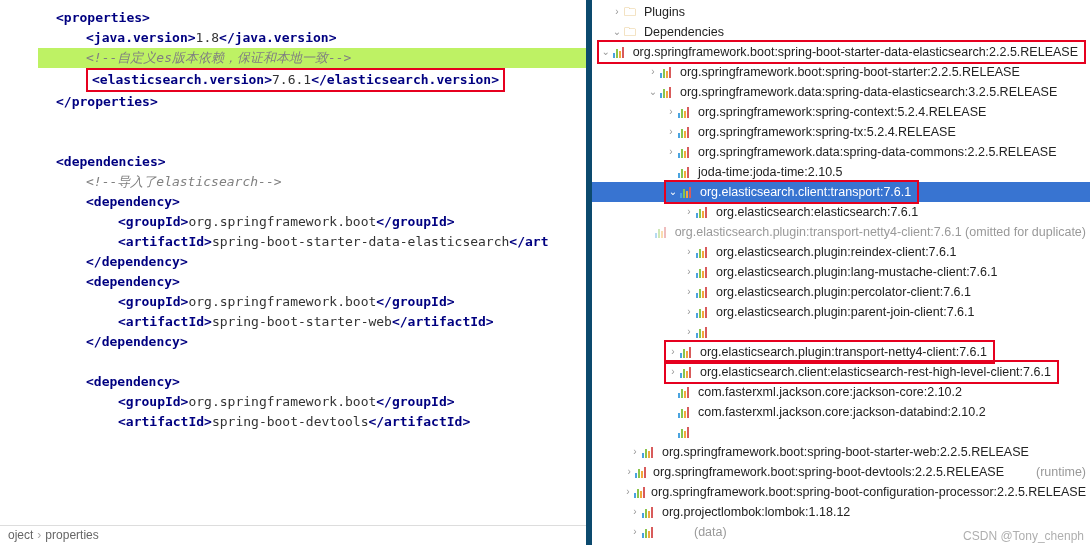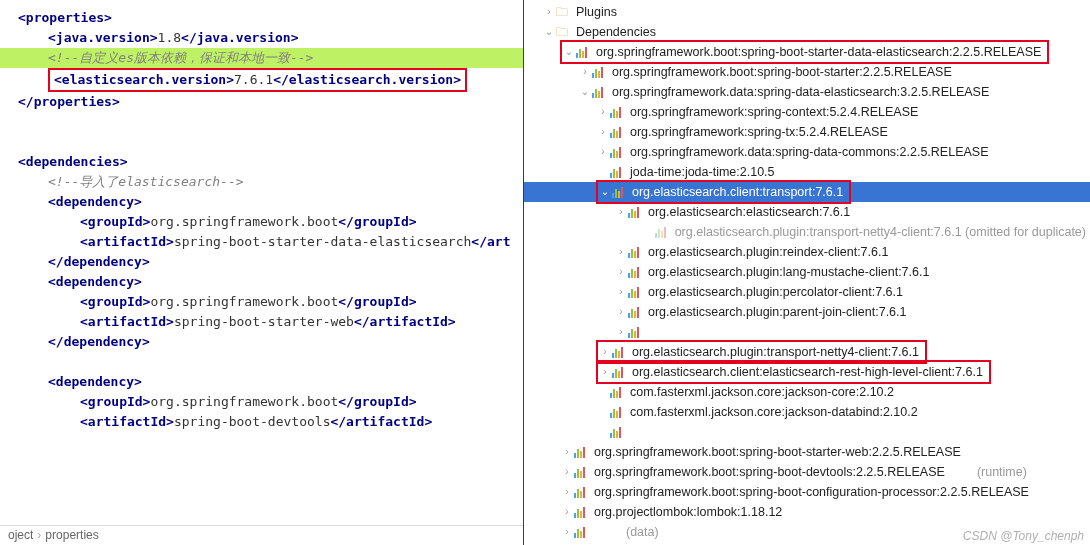--- a/index.html
+++ b/index.html
@@ -8,24 +8,25 @@
     font-size: 13px;
     background: #fff;
     color: #333;
     width: 1090px;
     height: 545px;
     overflow: hidden;
     position: relative;
   }
   .container { display: flex; height: 100%; }
   .left-pane {
-    width: 524px;
-    border-right: 1px solid #0c4a6e;
+    width: 592px;
+    border-right: 6px solid #0c4a6e;
     position: relative;
     overflow: hidden;
+    padding-left: 38px;
   }
   .right-pane { flex: 1; overflow: hidden; }
 
   
   .editor { padding: 8px 0 0 0; line-height: 20px; }
   .line { white-space: pre; padding: 0 10px; }
   .indent0 { padding-left: 18px; }
   .indent1 { padding-left: 48px; }
   .indent2 { padding-left: 80px; }
   .tag { color: #000080; font-weight: bold; }
@@ -83,21 +84,20 @@
   .row.selected .redwrap{ border-color:#e6001f; }
   .redwrap {
     border:2px solid #e6001f;
     display:inline-flex; align-items:center;
     padding-right:6px;
   }
   .watermark {
     position:absolute; right:6px; bottom:2px;
     font-family:"Segoe UI",sans-serif; font-size:12px;
     color:rgba(120,120,120,.6);
-    font-style:italic;
   }
 </style>
 </head>
 <body>
 
 <div class="container">
 
   <div class="left-pane">
     <div class="editor">
       <div class="line indent0"><span class="tag">&lt;properties&gt;</span></div>

